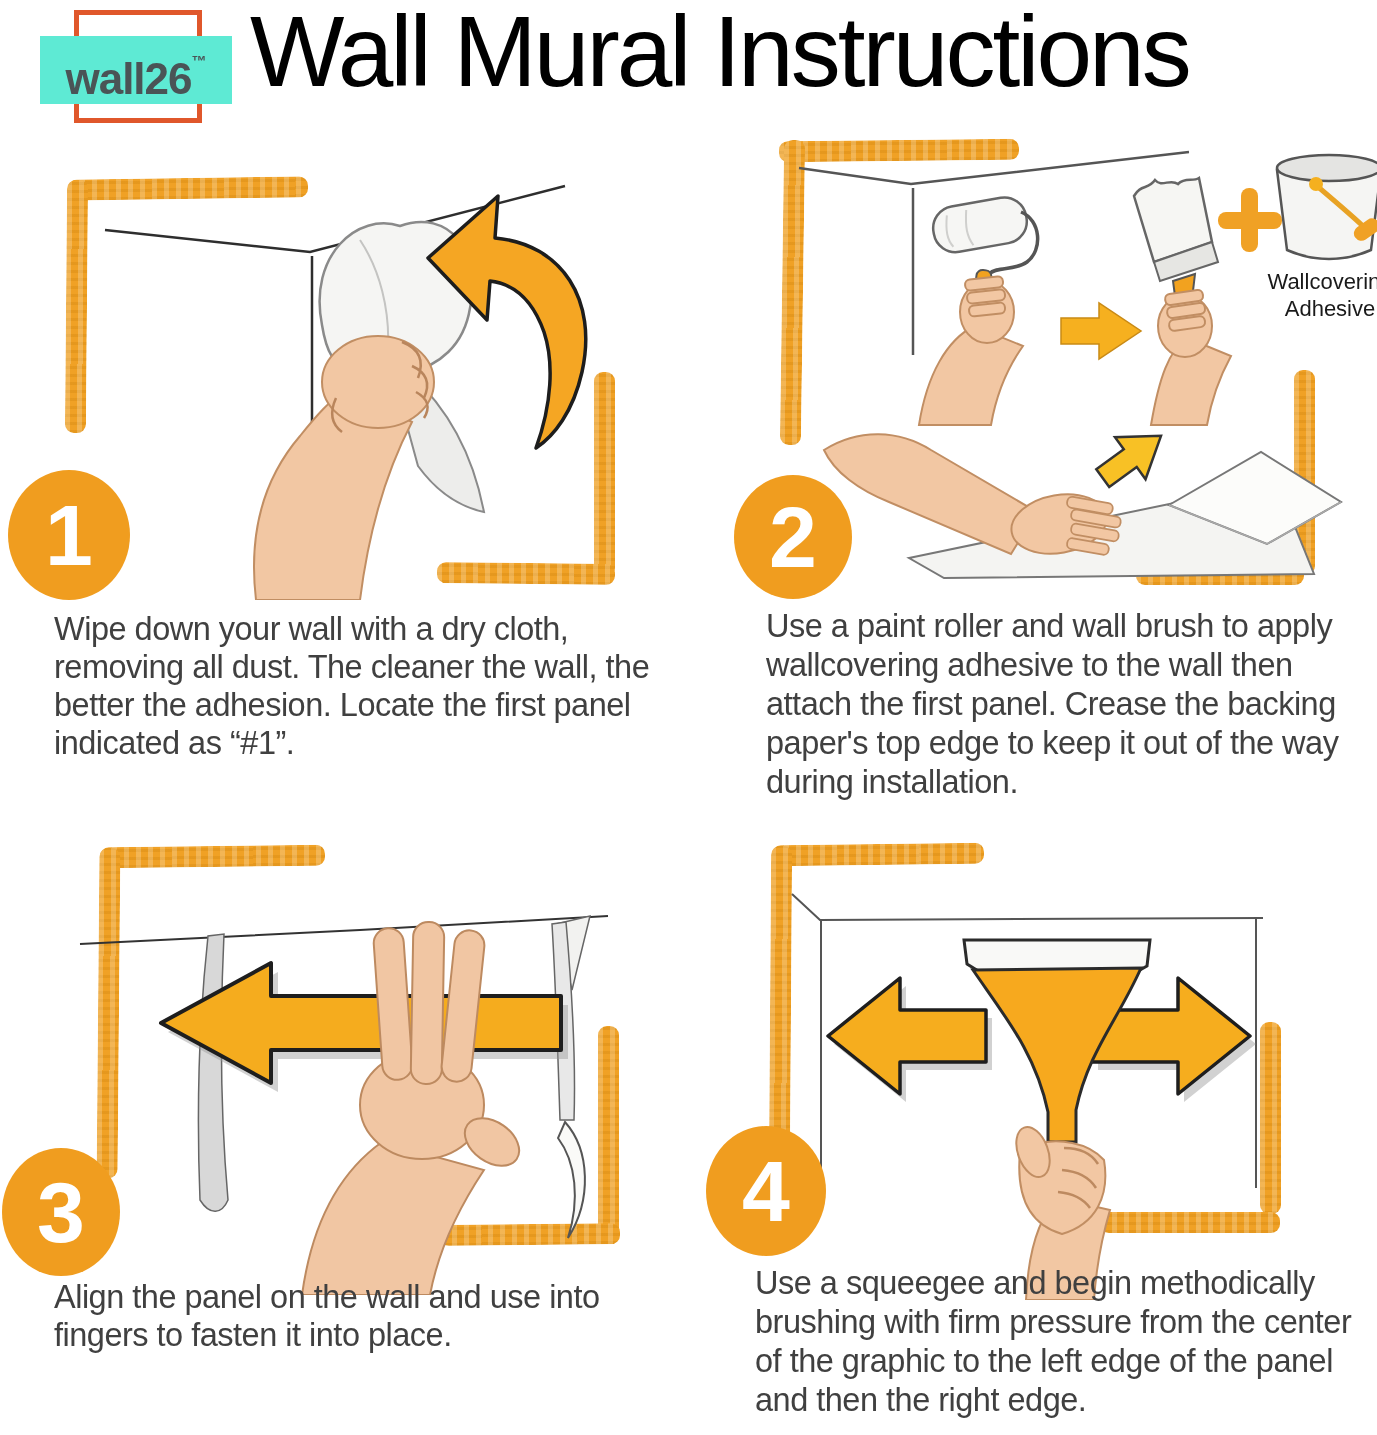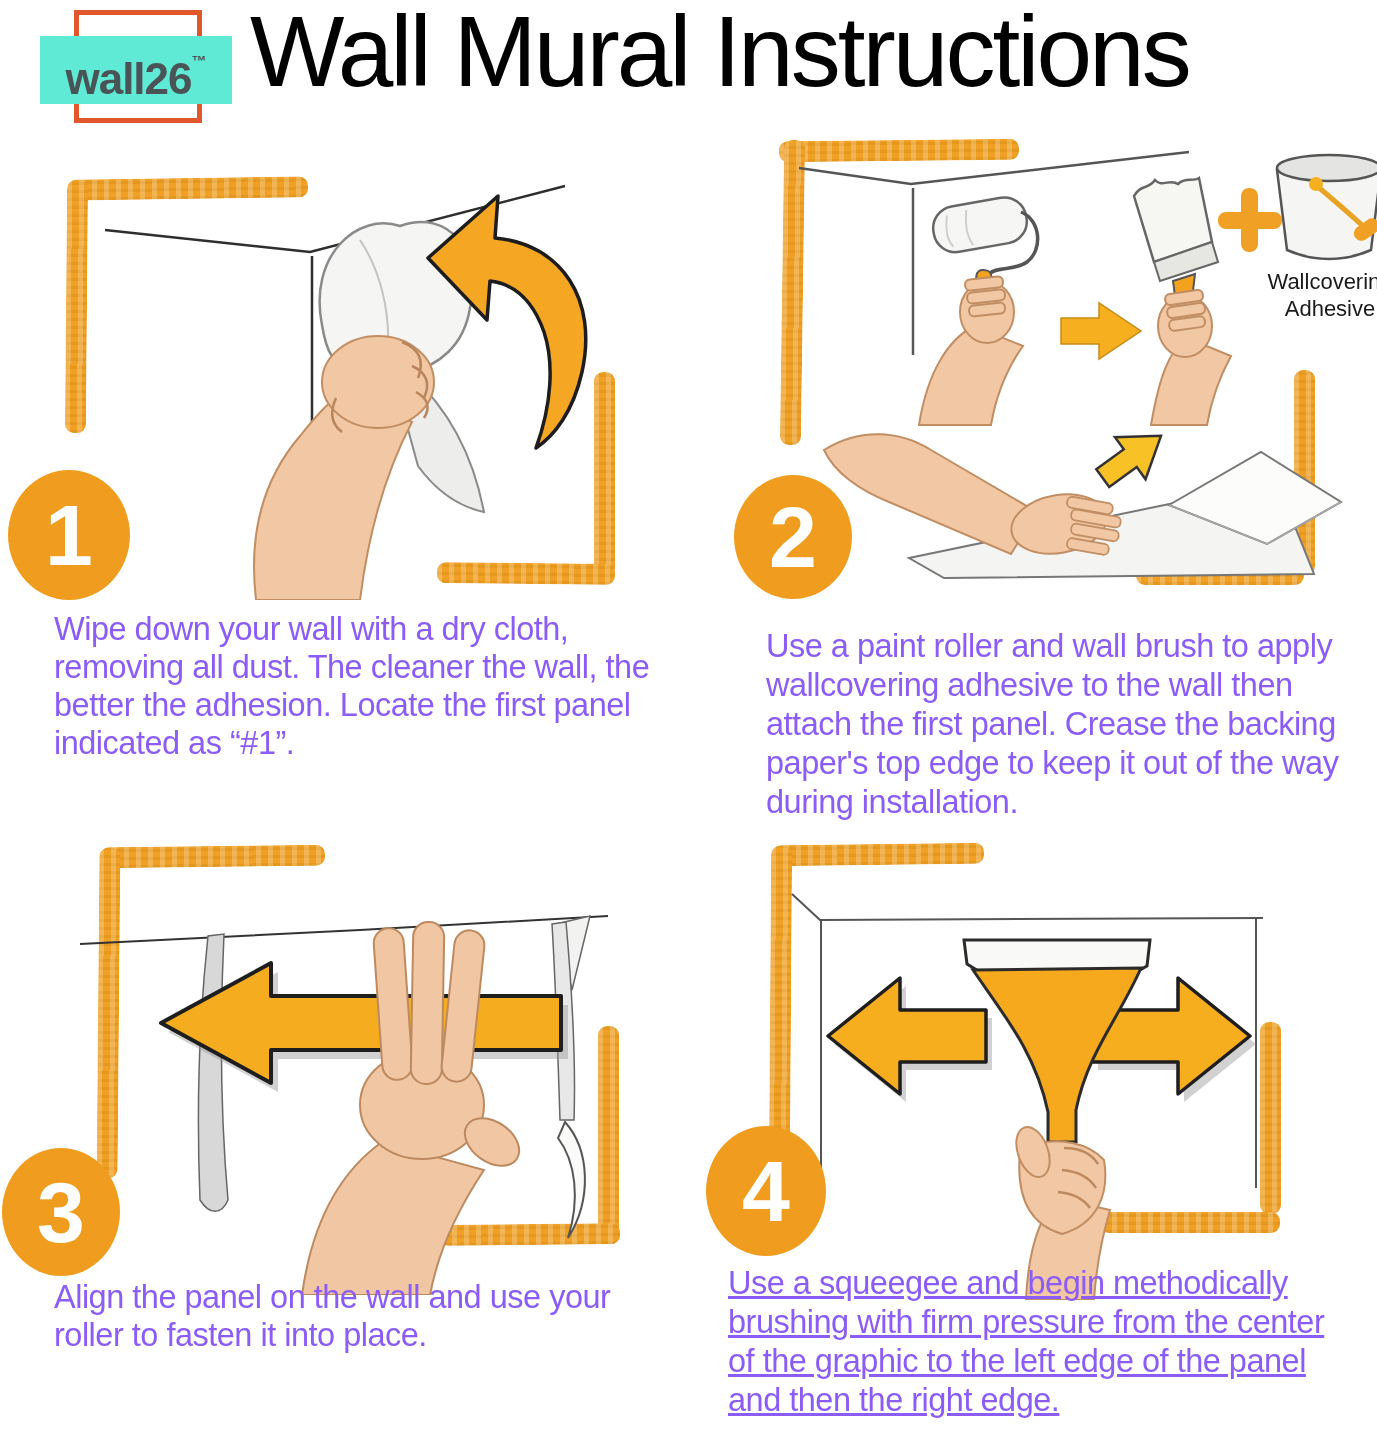--- a/index.html
+++ b/index.html
@@ -32,21 +32,21 @@
   .bar.v{width:21px;}
 
   
   .badge{position:absolute;background:#F09D1F;border-radius:50%;
          display:flex;align-items:center;justify-content:center;}
   .badge span{color:#fff;font-weight:bold;font-size:86px;line-height:1;
               font-family:"Liberation Sans",sans-serif;}
 
   
   .caption{position:absolute;margin:0;font-size:32.5px;line-height:38px;
-           letter-spacing:-0.5px;color:#8b5cf6;}
+           letter-spacing:-0.5px;color:#404040;}
   .cap-alt{line-height:39px;}
 
   .illus{position:absolute;}
 
   .adhesive-label{position:absolute;left:540px;top:128px;width:162px;
                   text-align:center;font-size:22px;line-height:27px;color:#1a1a1a;}
 </style>
 </head>
 <body>
 
@@ -158,21 +158,21 @@
     </svg>
 
     <div class="adhesive-label">
       <div>Wallcovering</div>
       <div>Adhesive</div>
     </div>
 
     <div class="badge" style="left:25px;top:335px;width:118px;height:124px;">
       <span>2</span>
     </div>
-    <p class="caption cap-alt" style="left:57px;top:467px;width:605px;margin-top:20px;">Use a paint roller and wall brush to apply wallcovering adhesive to the wall then attach the first panel. Crease the backing paper's top edge to keep it out of the way during installation.</p>
+    <p class="caption cap-alt" style="left:57px;top:467px;width:605px;">Use a paint roller and wall brush to apply wallcovering adhesive to the wall then attach the first panel. Crease the backing paper's top edge to keep it out of the way during installation.</p>
   </section>
 
   <section class="step step3">
     <div class="bar h" style="left:100px;top:16px;width:225px;transform:rotate(-0.7deg);"></div>
     <div class="bar v" style="left:98px;top:18px;height:330px;transform:rotate(0.5deg);"></div>
     <div class="bar v" style="left:598px;top:196px;height:212px;"></div>
     <div class="bar h" style="left:440px;top:394px;width:180px;transform:rotate(-0.6deg);"></div>
 
     <svg class="illus" style="left:60px;top:40px;" width="575" height="425" viewBox="0 0 575 425">
       <g>
@@ -190,21 +190,21 @@
         <rect x="318" y="58" width="30" height="152" rx="15" transform="rotate(-4 333 134)"></rect>
         <rect x="352" y="52" width="31" height="162" rx="15" transform="rotate(1 367 133)"></rect>
         <rect x="388" y="60" width="30" height="152" rx="15" transform="rotate(6 403 136)"></rect>
         <ellipse cx="432" cy="272" rx="30" ry="20" transform="rotate(35 432 272)"></ellipse>
       </g>
     </svg>
 
     <div class="badge" style="left:2px;top:318px;width:118px;height:128px;">
       <span>3</span>
     </div>
-    <p class="caption" style="left:54px;top:448px;width:580px;">Align the panel on the wall and use your roller to fasten it into place.</p>
+    <p class="caption" style="left:54px;top:448px;width:580px;">Align the panel on the wall and use into fingers to fasten it into place.</p>
   </section>
 
   <section class="step step4">
     <div class="bar h" style="left:84px;top:14px;width:212px;transform:rotate(-0.7deg);"></div>
     <div class="bar v" style="left:82px;top:16px;height:330px;transform:rotate(0.4deg);"></div>
     <div class="bar v" style="left:572px;top:192px;height:192px;"></div>
     <div class="bar h" style="left:412px;top:382px;width:180px;"></div>
 
     <svg class="illus" style="left:70px;top:20px;" width="560" height="450" viewBox="0 0 560 450">
       <g fill="none" stroke="#555" stroke-width="2">
@@ -224,16 +224,16 @@
         <path d="M268,450 C270,404 280,368 300,348 L352,360 C342,394 338,420 336,450 Z"></path>
         <path d="M262,302 C258,344 270,374 304,384 C338,374 352,346 346,310 C330,292 300,288 278,294 Z"></path>
         <ellipse cx="275" cy="302" rx="15" ry="26" transform="rotate(-20 275 302)"></ellipse>
         <path d="M306,298 q24,0 34,16 M304,320 q24,2 34,18 M300,342 q22,2 32,16" fill="none" stroke="#BD8A60" stroke-width="2.5"></path>
       </g>
     </svg>
 
     <div class="badge" style="left:18px;top:296px;width:120px;height:130px;">
       <span>4</span>
     </div>
-    <p class="caption cap-alt" style="left:40px;top:434px;width:620px;text-decoration:underline;">Use a squeegee and begin methodically brushing with firm pressure from the center of the graphic to the left edge of the panel and then the right edge.</p>
+    <p class="caption cap-alt" style="left:67px;top:434px;width:620px;">Use a squeegee and begin methodically brushing with firm pressure from the center of the graphic to the left edge of the panel and then the right edge.</p>
   </section>
 
 </div>
 
 </body></html>

